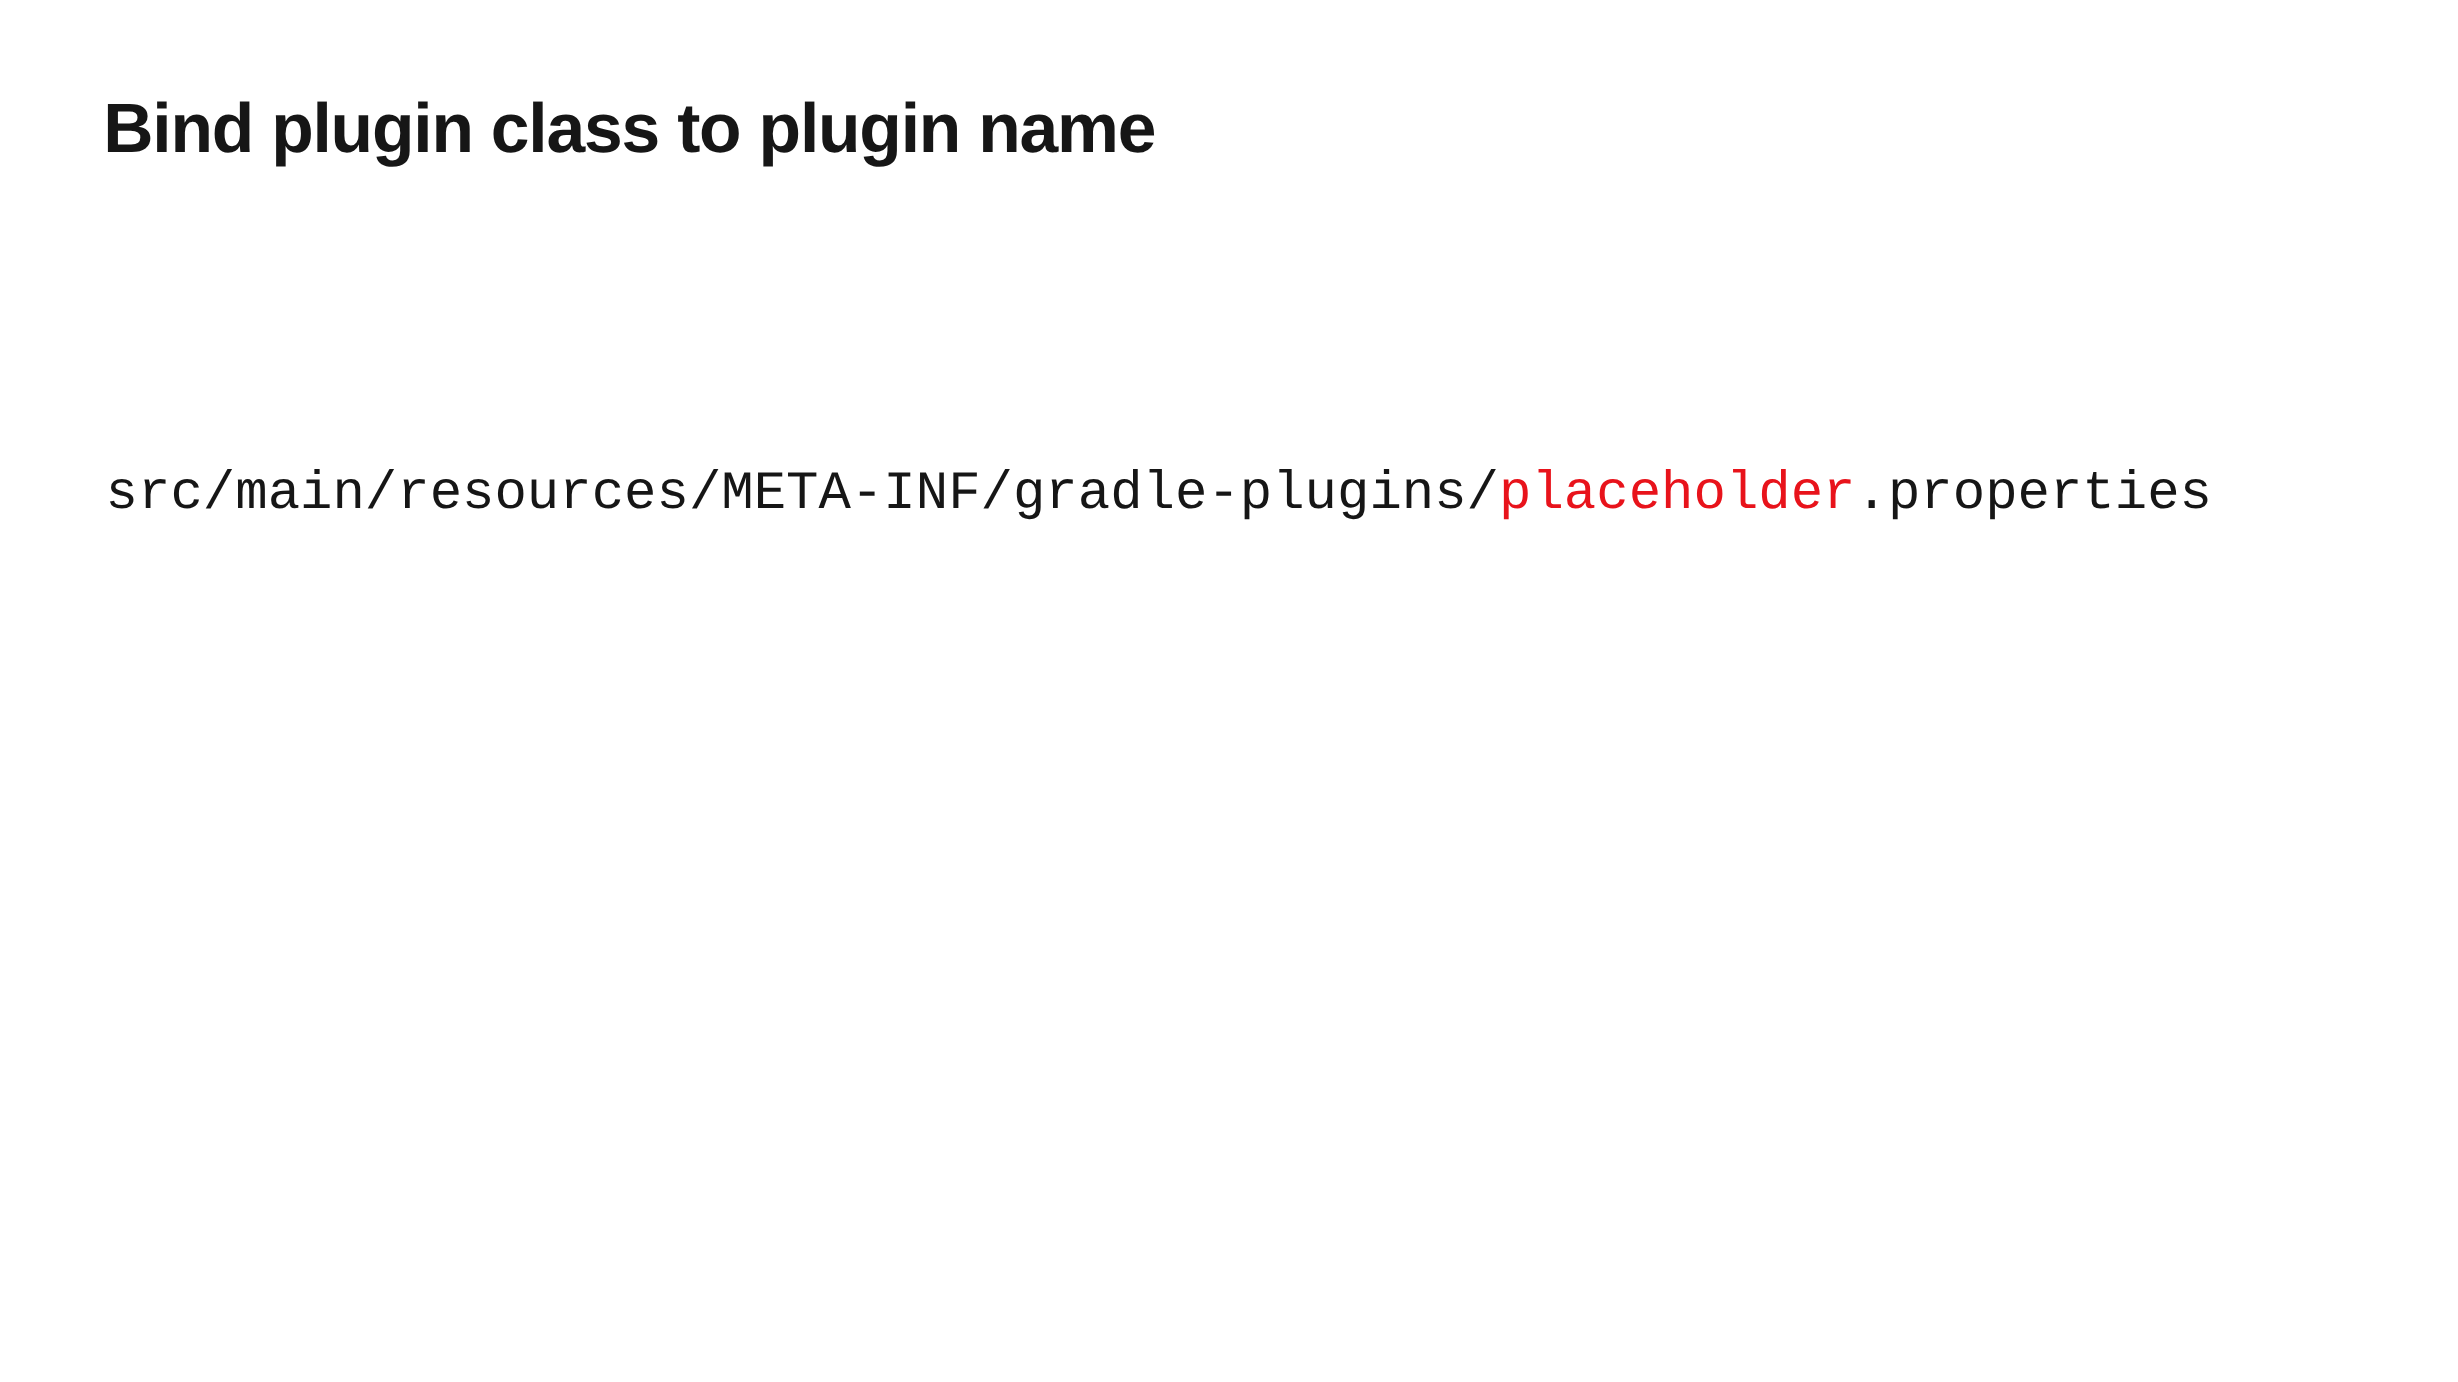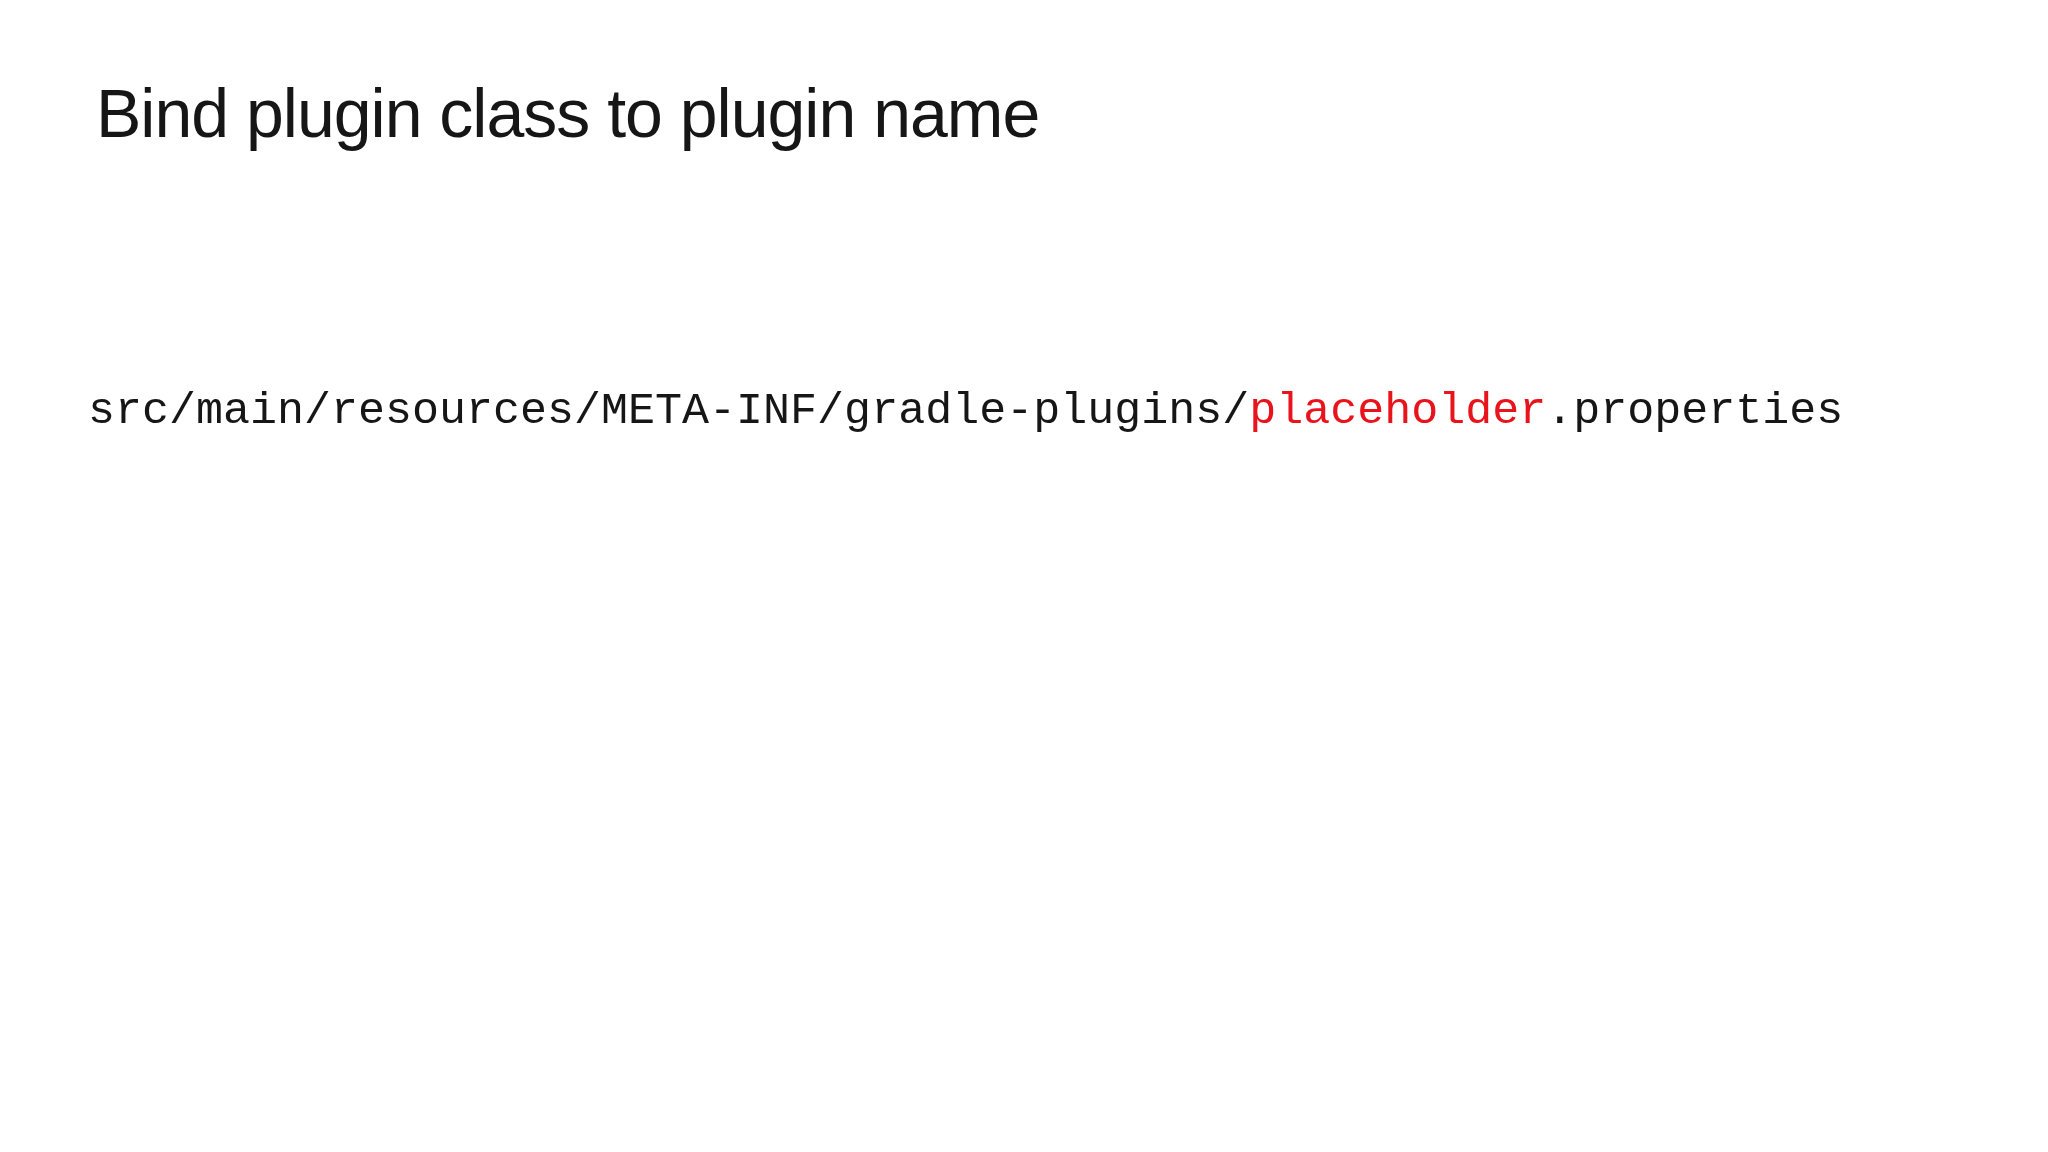--- a/index.html
+++ b/index.html
@@ -17,24 +17,24 @@
   }
   .slide {
     position: relative;
     width: 2048px;
     height: 1152px;
     background: var(--background);
     font-family: "Liberation Sans", sans-serif;
   }
   .title {
     position: absolute;
-    left: 96px;
+    left: 86px;
     top: 76px;
-    font-size: 68px;
-    font-weight: 400;
+    font-size: 58px;
+    font-weight: 700;
     letter-spacing: -1px;
     line-height: 1.1;
     color: var(--text);
     white-space: nowrap;
   }
   .code {
     position: absolute;
     left: 88px;
     font-family: "Liberation Mono", "DejaVu Sans Mono", monospace;
     font-size: 45px;

